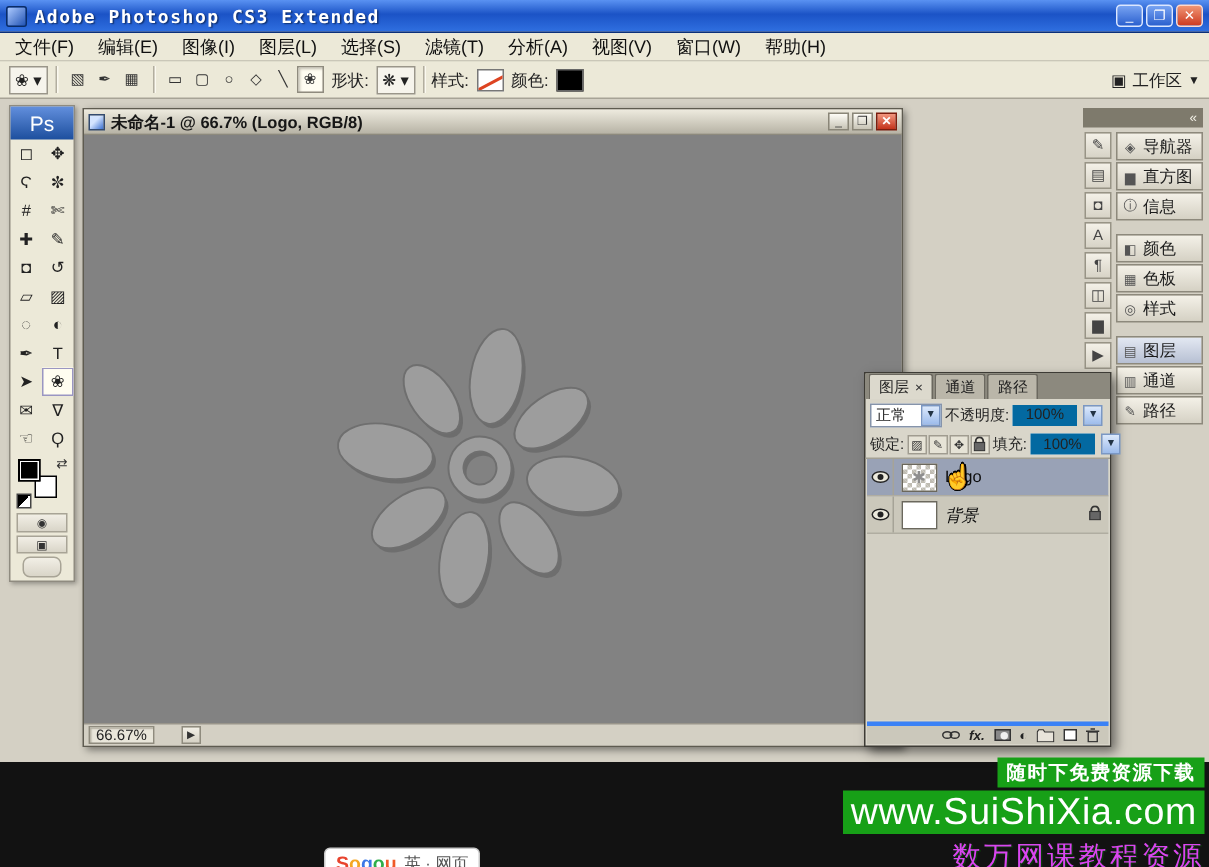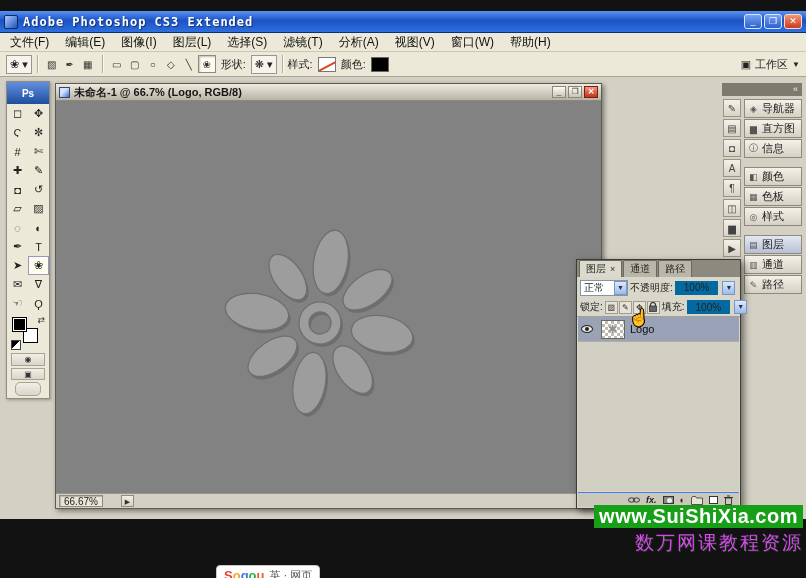--- a/index.html
+++ b/index.html
@@ -1,19 +1,19 @@
 <!DOCTYPE html>
 <html><head>
 <meta charset="utf-8">
 <style>
   *{box-sizing:border-box;margin:0;padding:0}
   body{margin:0;background:#000}
   .root{position:relative;width:806px;height:578px;background:#121212;overflow:hidden;
         font-family:"Liberation Sans",sans-serif;-webkit-font-smoothing:antialiased}
-  .app{position:absolute;left:0;top:11px;width:806px;height:508px;background:#d4d0c4}
+  .app{position:absolute;left:0;top:0;width:806px;height:508px;background:#d4d0c4}
 
   
   .titlebar{position:relative;height:22px;background:linear-gradient(180deg,#5a92f2,#1b53c6 45%,#2f6fe0);
             display:flex;align-items:center;padding:0 4px;gap:5px;border-bottom:1px solid #0a2f7a}
   .appicon{width:14px;height:14px;background:linear-gradient(135deg,#aecbff,#2153b4);border:1px solid #0a2c66;border-radius:2px;flex:none}
   .apptitle{color:#fff;font:bold 12px "DejaVu Sans Mono",monospace;letter-spacing:1px;text-shadow:1px 1px 1px #10306e}
   .winbtns{margin-left:auto;display:flex;gap:2px}
   .wbtn{width:18px;height:15px;border:1px solid #dce7ff;border-radius:3px;background:linear-gradient(#77a3f2,#2b60ce);
         color:#fff;font-size:9px;line-height:13px;text-align:center;padding:0;cursor:default}
   .wbtn.close{background:linear-gradient(#f09574,#cd3a20);border-color:#ffd9cc}
@@ -30,21 +30,21 @@
   .glyph{display:inline-block;text-align:center}
   .obtn{width:18px;height:18px;border:1px solid transparent;background:transparent;font-size:10px;padding:0;color:#333}
   .obtn.active{border:1px solid #8f8b7e;background:#fffdf2;box-shadow:inset 1px 1px 2px #c2beb0}
   .swatch-style{width:18px;height:15px;background:#fff;border:1px solid #777;position:relative;overflow:hidden;flex:none}
   .swatch-style::after{content:"";position:absolute;left:-4px;top:6px;width:30px;height:2px;background:#d42;transform:rotate(-28deg)}
   .swatch-color{width:18px;height:15px;background:#000;border:1px solid #666;flex:none}
   .ws{margin-left:auto;display:flex;align-items:center;gap:4px}
 
   
   .toolbox{position:absolute;left:6px;top:70px;width:44px;background:#ece9d8;border:1px solid #8f8b80;box-shadow:1px 1px 3px rgba(0,0,0,.3)}
-  .psbadge{height:22px;background:linear-gradient(180deg,#628fdd,#1d4f9e);color:#fff;font-weight:bold;font-size:10px;
+  .psbadge{height:22px;background:linear-gradient(180deg,#628fdd,#1d4f9e);color:#fff;font-weight:normal;font-size:14px;
            display:flex;align-items:center;justify-content:center}
   .tools{display:grid;grid-template-columns:21px 21px}
   .tool{height:19px;display:flex;align-items:center;justify-content:center;font-size:11px;color:#222}
   .tool.active{background:#fffdf0;box-shadow:inset 0 0 0 1px #9a96c2}
   .swatches{position:relative;height:36px;margin:2px 2px 0}
   .fg{position:absolute;left:3px;top:2px;width:15px;height:15px;background:#000;border:1px solid #000;box-shadow:inset 0 0 0 1px #fff;z-index:2}
   .bg{position:absolute;left:14px;top:13px;width:15px;height:15px;background:#fff;border:1px solid #000}
   .swap{position:absolute;right:2px;top:0;font-size:9px;color:#333;line-height:10px}
   .mini{position:absolute;left:2px;bottom:1px;width:10px;height:10px;background:linear-gradient(135deg,#000 50%,#fff 50%);border:1px solid #444}
   .tbbtn{display:block;margin:2px auto;border:1px solid #a8a496;background:linear-gradient(#f2efe6,#d9d5c8);font-size:8px;color:#333;padding:0;line-height:11px}
@@ -107,33 +107,33 @@
   .eye::after{content:"";position:absolute;left:3px;top:1px;width:4px;height:4px;background:#222;border-radius:50%}
   .thumb{width:24px;height:19px;border:1px solid #6b685d;background:#fff;position:relative;flex:none}
   .thumb.checker{background-color:#fff;background-image:
       linear-gradient(45deg,#bfbcb2 25%,transparent 25%,transparent 75%,#bfbcb2 75%),
       linear-gradient(45deg,#bfbcb2 25%,transparent 25%,transparent 75%,#bfbcb2 75%);
       background-size:6px 6px;background-position:0 0,3px 3px}
   .thumb.checker::after{content:"✱";position:absolute;left:6px;top:2px;font-size:11px;color:#8e8e8e}
   .thumb.dark{background:#6e6e6e}
   .lname{font-size:11px;color:#0c0c0c;flex:1}
   .it{font-style:italic}
-  .lfoot{position:absolute;left:1px;right:1px;bottom:1px;height:15px;background:#cbc8bb;border-top:1px solid #3b82f6;
+  .lfoot{position:absolute;left:1px;right:1px;bottom:1px;height:15px;background:#cbc8bb;border-top:3px solid #3b82f6;
          display:flex;align-items:center;justify-content:flex-end;gap:6px;padding:0 6px}
   .fbtn{border:none;background:transparent;padding:0;font-size:9px;color:#222;display:flex;align-items:center;line-height:9px}
   .maskico{display:inline-block;width:11px;height:8px;background:#888;border:1px solid #333;position:relative}
   .maskico::after{content:"";position:absolute;left:3px;top:1px;width:5px;height:5px;border-radius:50%;background:#eee}
   .newico{display:inline-block;width:9px;height:8px;background:#fff;border:1px solid #333}
 
   
   .cursor{position:absolute;left:629px;top:308px;z-index:60;font-size:16px;color:#fff;
           text-shadow:1px 0 #000,-1px 0 #000,0 1px #000,0 -1px #000}
   .wm{position:absolute;right:3px;top:505px;display:flex;flex-direction:column;align-items:flex-end;gap:2px;z-index:40}
   .wm1{background:#17a017;color:#fff;font-size:13px;font-weight:bold;padding:1px 6px;letter-spacing:1px}
-  .wm2{background:#17a017;color:#fff;font-size:20px;font-weight:bold;padding:0 5px;letter-spacing:.5px}
+  .wm2{background:#17a017;color:#fff;font-size:25px;font-weight:normal;padding:0 5px;letter-spacing:.5px}
   .wm3{color:#d946ef;font-size:19px;font-weight:normal;letter-spacing:2px;text-shadow:1px 1px 0 #0a3a0a}
   .sogou{position:absolute;left:216px;top:565px;height:20px;background:#fff;border:1px solid #c9c9c9;border-radius:4px 4px 0 0;
          display:flex;align-items:center;padding:0 7px;gap:5px;z-index:40}
   .sletters{font-size:13px;font-weight:bold;letter-spacing:0}
   .stext{font-size:11px;color:#555}
 </style>
 </head>
 <body>
 
 <div class="root">
@@ -410,20 +410,31 @@
         <span class="arw">▼</span>
       </div>
       <div class="llist" id="llist">
           <div class="lrow sel-row">
             <div class="eyecell">
               <span class="eye"></span>
             </div>
             <div class="thumb checker"></div>
             <span class="lname">Logo</span>
           </div>
+          <div class="lrow">
+            <div class="eyecell">
+              <span class="eye"></span>
+            </div>
+            <div class="thumb white"></div>
+            <span class="lname it">背景</span>
+            <span class="locksym"><svg width="8" height="10" viewBox="0 0 8 10">
+                <path d="M1.5 4V3a2.5 2.5 0 0 1 5 0v1" fill="none" stroke="#333" stroke-width="1.2"></path>
+                <rect x="0.5" y="4" width="7" height="5.5" fill="#666" stroke="#333" stroke-width="0.8"></rect>
+              </svg></span>
+          </div>
         </div>
       <div class="lfoot">
         <button class="fbtn">
           <svg width="12" height="8">
               <ellipse cx="3.5" cy="4" rx="3" ry="2.2" fill="none" stroke="#333"></ellipse>
               <ellipse cx="8.5" cy="4" rx="3" ry="2.2" fill="none" stroke="#333"></ellipse>
             </svg>
         </button>
         <button class="fbtn" style="font-style:italic;font-weight:bold">fx.</button>
         <button class="fbtn">
@@ -445,20 +456,21 @@
               <rect x="1.5" y="3" width="6" height="6.5" fill="none" stroke="#333" stroke-width="0.9"></rect>
             </svg>
         </button>
       </div>
     </div>
   </div>
 
   <div class="cursor">☝</div>
 
   <div class="wm">
+    <div class="wm1">随时下免费资源下载</div>
     <div class="wm2">www.SuiShiXia.com</div>
     <div class="wm3">数万网课教程资源</div>
   </div>
 
   <div class="sogou">
     <span class="sletters" id="sogou-letters"><span style="color: rgb(232, 67, 45);">S</span><span style="color: rgb(245, 166, 35);">o</span><span style="color: rgb(59, 120, 231);">g</span><span style="color: rgb(47, 174, 74);">o</span><span style="color: rgb(240, 90, 40);">u</span></span>
     <span class="stext">英 · 网页</span>
   </div>
 </div>
 

